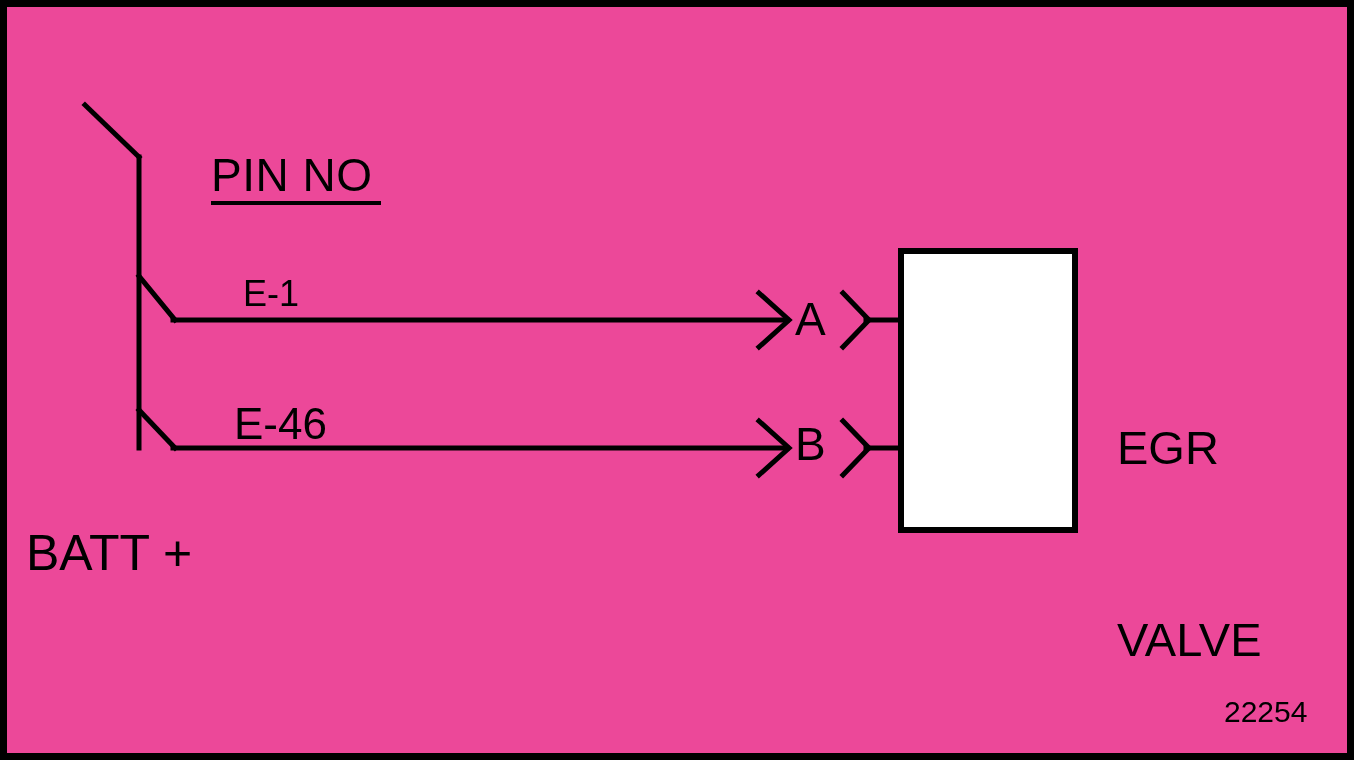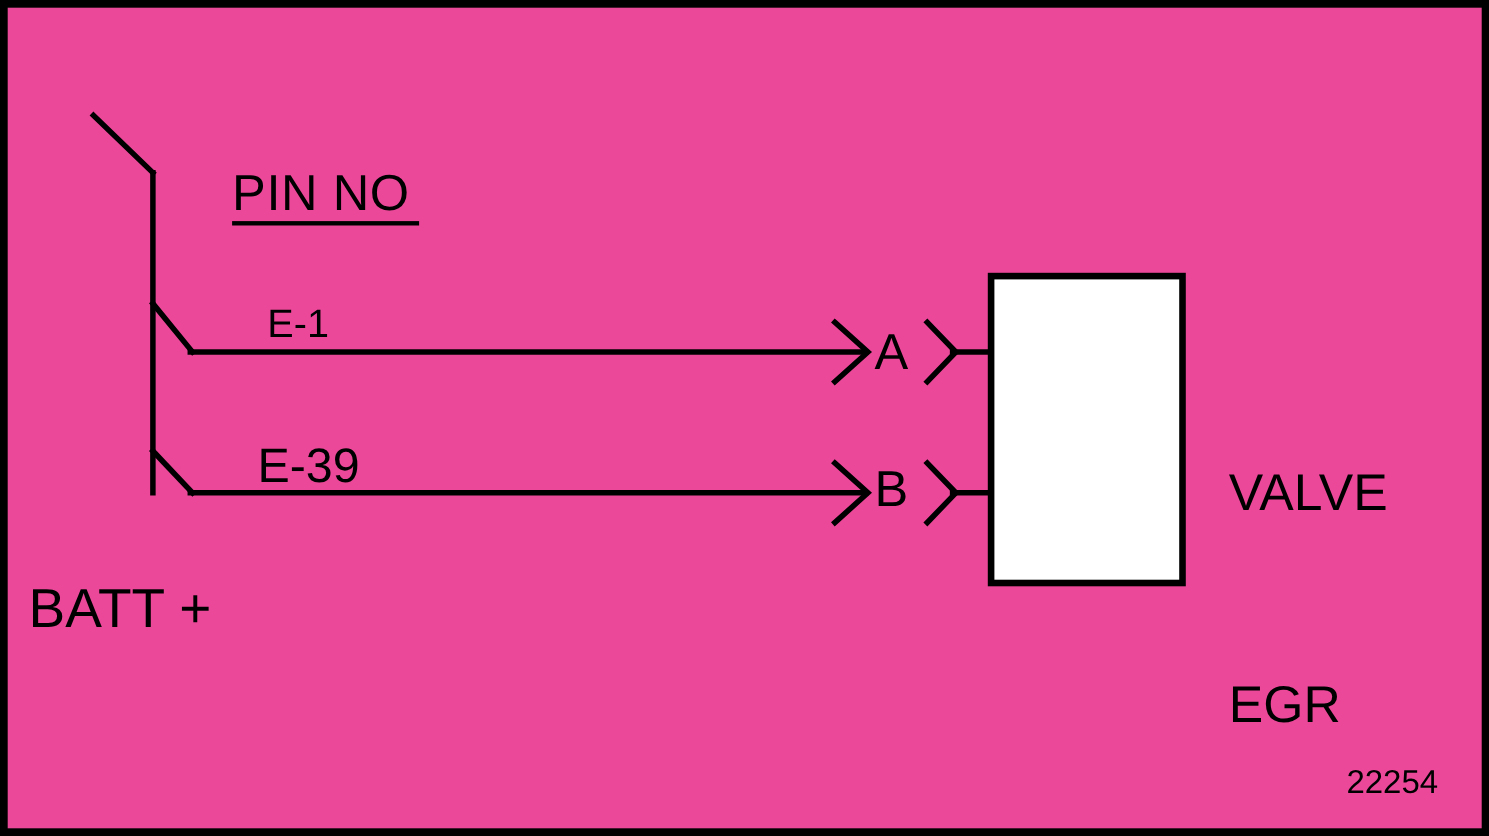--- a/index.html
+++ b/index.html
@@ -133,29 +133,29 @@
 
     <rect x="901" y="251" width="174" height="279" fill="#ffffff" stroke="#000000" stroke-width="6"></rect>
 
   </svg>
 
   <div class="lbl" id="label-pin-no">PIN NO</div>
   <div id="underline-pin-no"></div>
 
   <div class="lbl" id="label-e1">E-1</div>
 
-  <div class="lbl" id="label-e51">E-39</div>
+  <div class="lbl" id="label-e51">E-46</div>
 
   <div class="lbl" id="label-terminal-a">A</div>
 
   <div class="lbl" id="label-terminal-b">B</div>
 
   <div class="lbl" id="label-batt">BATT +</div>
 
   <div id="device-label">
+    <div>EGR</div>
     <div>VALVE</div>
-    <div>EGR</div>
     
   </div>
 
   <div class="lbl" id="label-figure-number">22254</div>
 
 </div>
 
 </body></html>

